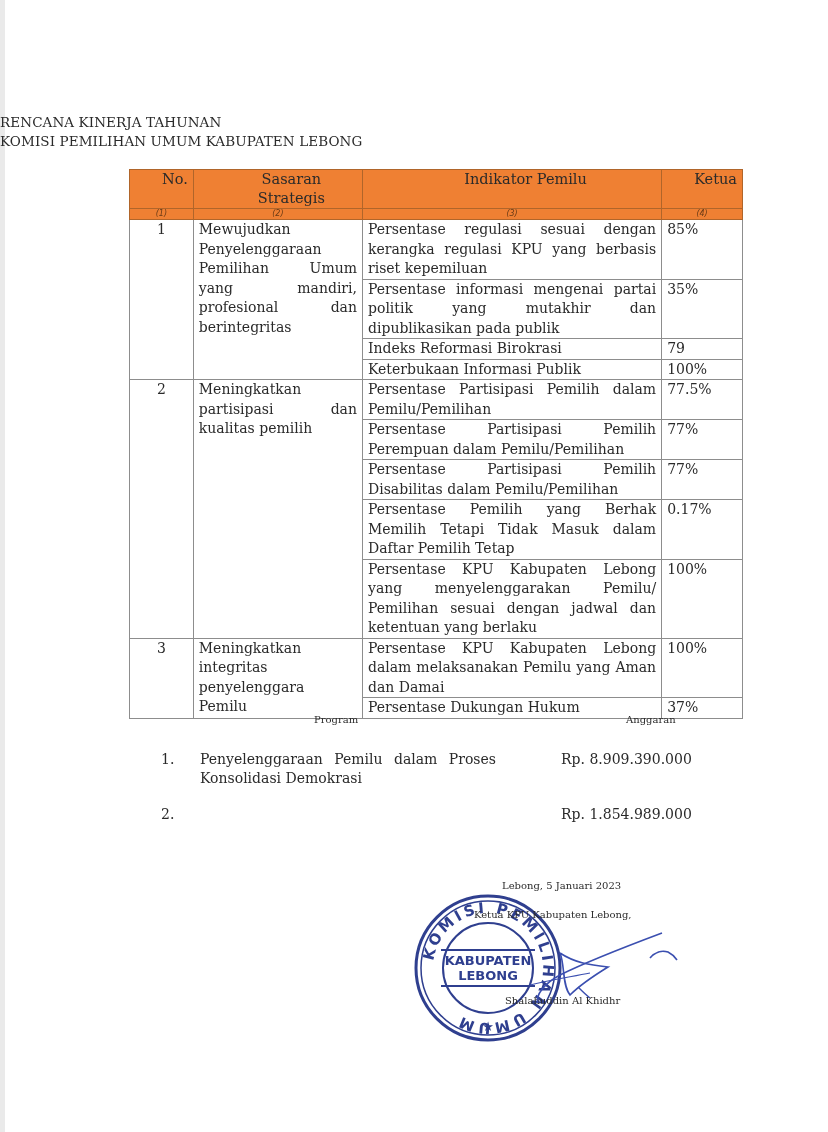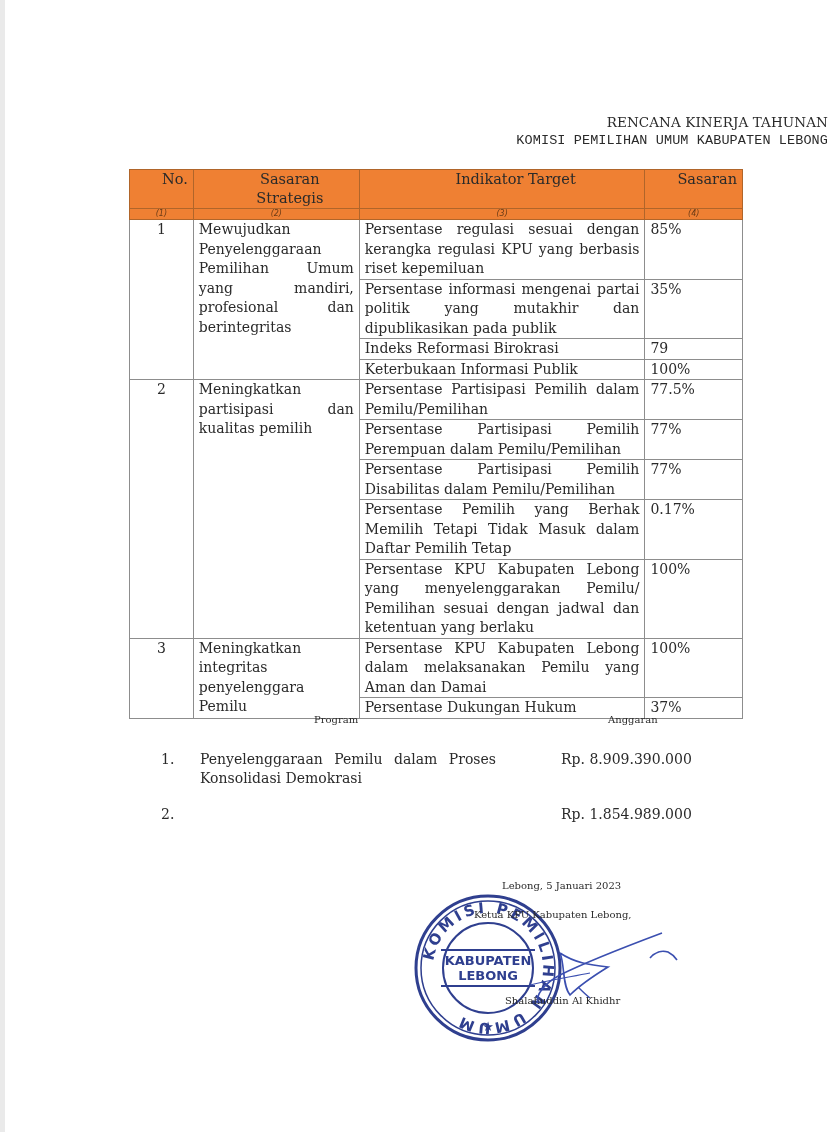--- a/index.html
+++ b/index.html
@@ -9,27 +9,27 @@
     font-family: "DejaVu Serif", serif;
     color: #222;
     position: relative;
     overflow: hidden;
   }
   .page-edge {
     position: absolute; left: 0; top: 0; width: 5px; height: 1132px;
     background: #eaeaea;
   }
   .title {
-    position: absolute; left: 0; width: 828px; text-align: right;
+    position: absolute; left: 0; width: 828px; text-align: left;
     font-family: "DejaVu Serif", serif;
     font-size: 13.5px; letter-spacing: 0.1px;
     color: #2a2a2a;
   }
   .t1 { top: 114px; }
-  .t2 { top: 133px; font-family: Liberation Mono, monospace; }
+  .t2 { top: 133px; }
 
   table.kin {
     position: absolute; left: 129px; top: 169px;
     width: 614px;
     border-collapse: collapse;
     font-family: "DejaVu Serif", serif;
     font-size: 14px;
     line-height: 19.5px;
     color: #2a2a2a;
   }
@@ -98,22 +98,22 @@
   <colgroup>
     <col class="c-no">
       <col class="c-sas">
       <col class="c-ind">
       <col class="c-tgt">
   </colgroup>
   <thead>
     <tr class="hdr">
       <th>No.</th>
       <th>Sasaran Strategis</th>
-      <th>Indikator Target</th>
-      <th>Sasaran</th>
+      <th>Indikator Pemilu</th>
+      <th>Ketua</th>
     </tr>
     <tr class="hdr-sub">
       <th>(1)</th>
       <th>(2)</th>
       <th>(3)</th>
       <th>(4)</th>
     </tr>
   </thead>
   <tbody>
 
@@ -166,21 +166,21 @@
       <td class="tgt">100%</td>
     </tr>
     <tr>
       <td class="ind">Persentase Dukungan Hukum</td>
       <td class="tgt">37%</td>
     </tr>
   </tbody>
 </table>
 
 <div class="prog-head" style="left:314px;">Program</div>
-<div class="prog-head" style="left:608px;">Anggaran</div>
+<div class="prog-head" style="left:626px;">Anggaran</div>
 
 <div class="prog-item" style="top:750px; left:0; width:828px; height:40px;">
   <span class="prog-num">1.</span>
   <span class="prog-label">Penyelenggaraan Pemilu dalam Proses Konsolidasi Demokrasi</span>
   <span class="prog-amt">Rp. 8.909.390.000</span>
 </div>
 <div class="prog-item" style="top:805px; left:0; width:828px; height:22px;">
   <span class="prog-num">2.</span>
   <span class="prog-amt">Rp. 1.854.989.000</span>
 </div>

